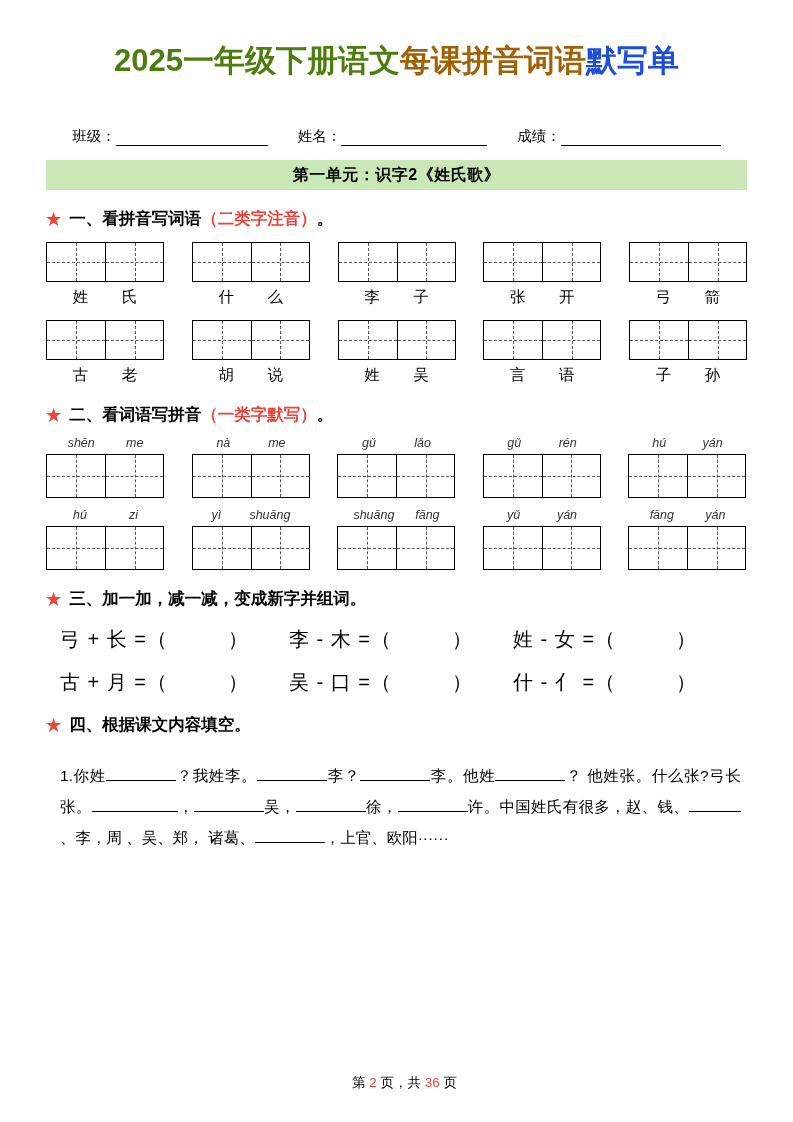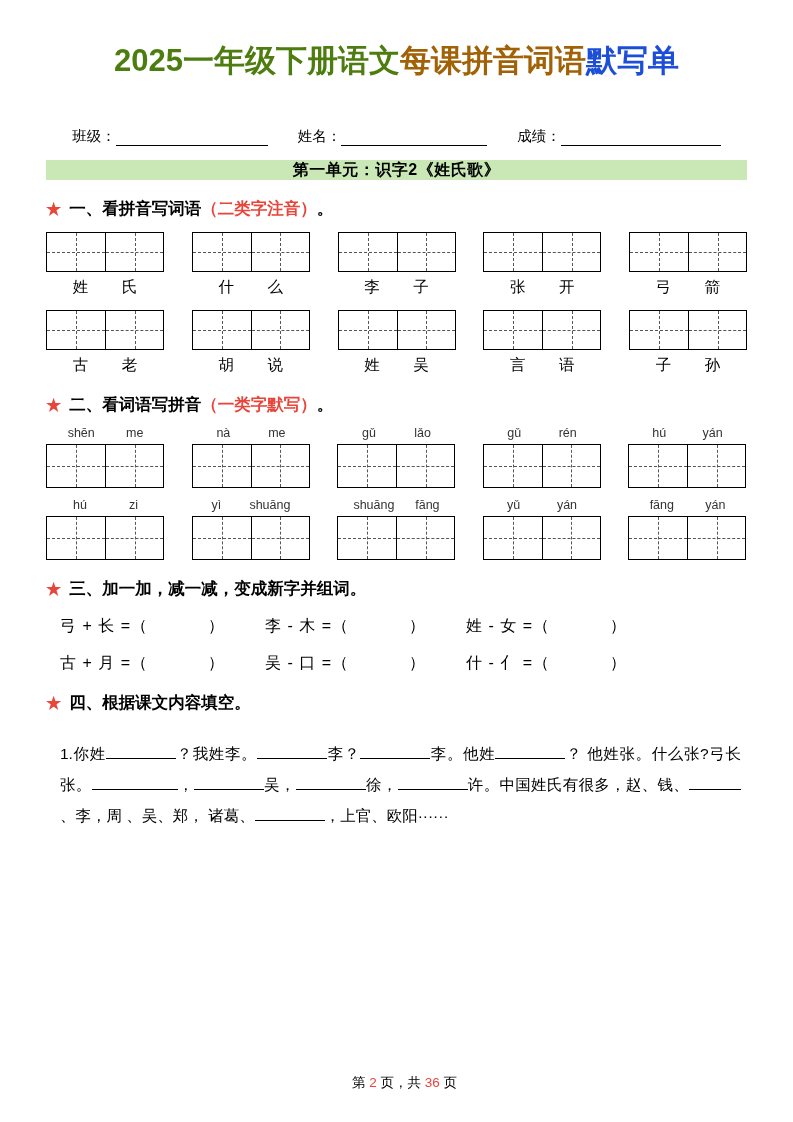--- a/index.html
+++ b/index.html
@@ -61,21 +61,21 @@
   }
   .bl-160 { width: 152px; }
   .bl-150 { width: 146px; }
   .bl-140 { width: 160px; }
   .spacer-28 { width: 30px; }
 
   
   .unit-banner {
     margin-top: 14px;
     background: #c9e8b5;
-    height: 20px;
+    height: 30px;
     display: flex;
     align-items: center;
     justify-content: center;
     font-size: 16px;
     font-weight: bold;
     letter-spacing: 0.5px;
   }
 
   
   .section-head {
@@ -143,21 +143,21 @@
     margin-top: 5px;
     padding: 0 10px;
   }
 
   
   .pin-row {
     display: flex;
     justify-content: space-between;
     margin-top: 10px;
   }
-  .pin-cell { width: 119px; }
+  .pin-cell { width: 119px; font-style: italic; }
   .pin-label {
     display: flex;
     justify-content: space-around;
     font-size: 12.5px;
     color: #333;
     margin-bottom: 3px;
     padding: 0 6px;
     height: 15px;
   }
   .pin-grid {
@@ -183,21 +183,21 @@
     content: "";
     position: absolute;
     left: 50%; top: 0; height: 100%;
     border-left: 1px dashed #555;
   }
 
   
   .eq-row {
     display: flex;
     margin-top: 16px;
-    font-size: 16px;
+    font-size: 20px;
     padding-left: 14px;
   }
   .eq-item {
     white-space: nowrap;
     letter-spacing: 1px;
   }
   .eq-paren {
     display: inline-block;
     width: 60px;
   }

